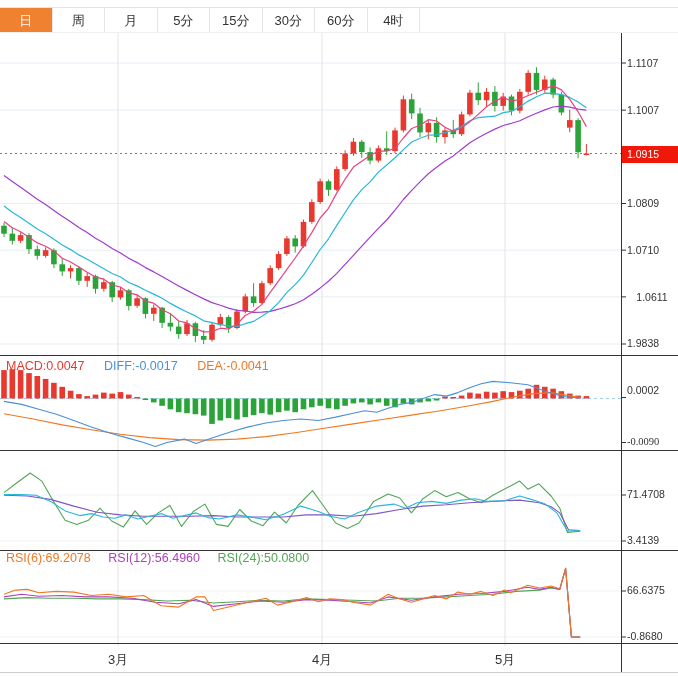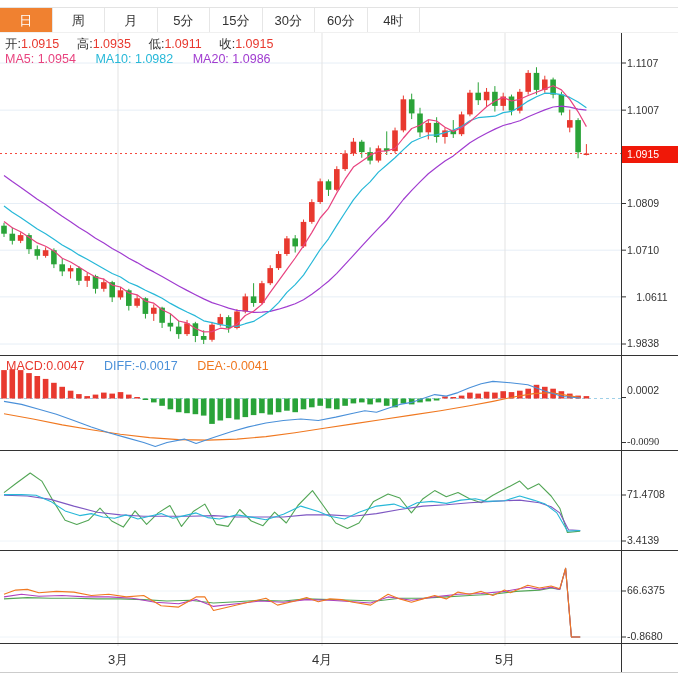--- a/index.html
+++ b/index.html
@@ -320,40 +320,34 @@
     <div class="tab active">日</div>
     <div class="tab">周</div>
     <div class="tab">月</div>
     <div class="tab">5分</div>
     <div class="tab">15分</div>
     <div class="tab">30分</div>
     <div class="tab">60分</div>
     <div class="tab">4时</div>
   </div>
 
-  <div class="ohlc-row">
-    <span class="pair"><span>开:</span><span class="val">1.0915</span></span>
-    <span class="pair"><span>高:</span><span class="val">1.0935</span></span>
-    <span class="pair"><span>低:</span><span class="val">1.0911</span></span>
-    <span class="pair"><span>收:</span><span class="val">1.0915</span></span>
-  </div>
-
-  <div class="ma-row">
-    <span class="ma5">MA5: 1.0954</span>
-    <span class="ma10">MA10: 1.0982</span>
-    <span class="ma20">MA20: 1.0986</span>
-  </div>
+
 
   <div class="macd-row">
     <span class="c-macd">MACD:0.0047</span>
     <span class="c-diff">DIFF:-0.0017</span>
     <span class="c-dea">DEA:-0.0041</span>
   </div>
 
 
+  <div class="rsi-row">
+    <span class="c-rsi6">RSI(6):69.2078</span>
+    <span class="c-rsi12">RSI(12):56.4960</span>
+    <span class="c-rsi24">RSI(24):50.0800</span>
+  </div>
 
   <div class="yl yl-1107">1.1107</div>
   <div class="yl yl-1007">1.1007</div>
   <div class="yl yl-0809">1.0809</div>
   <div class="yl yl-0710">1.0710</div>
   <div class="yl yl-0611">1.0611</div>
   <div class="yl yl-0511">1.9838</div>
   <div class="price-tag">1.0915</div>
 
   <div class="yl yl-m1">0.0002</div>

